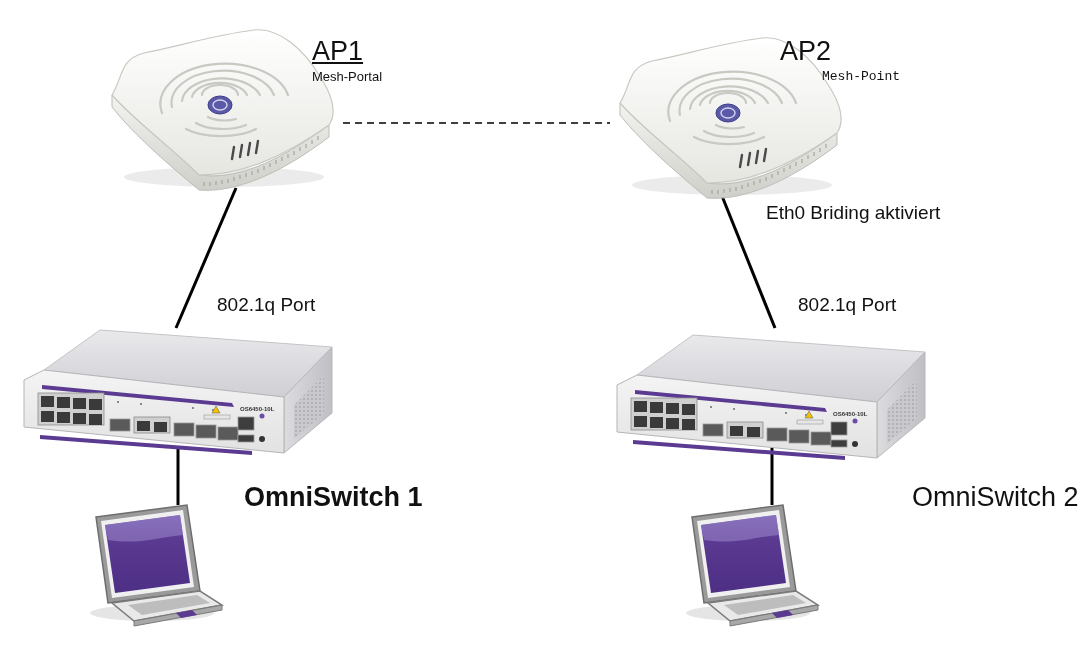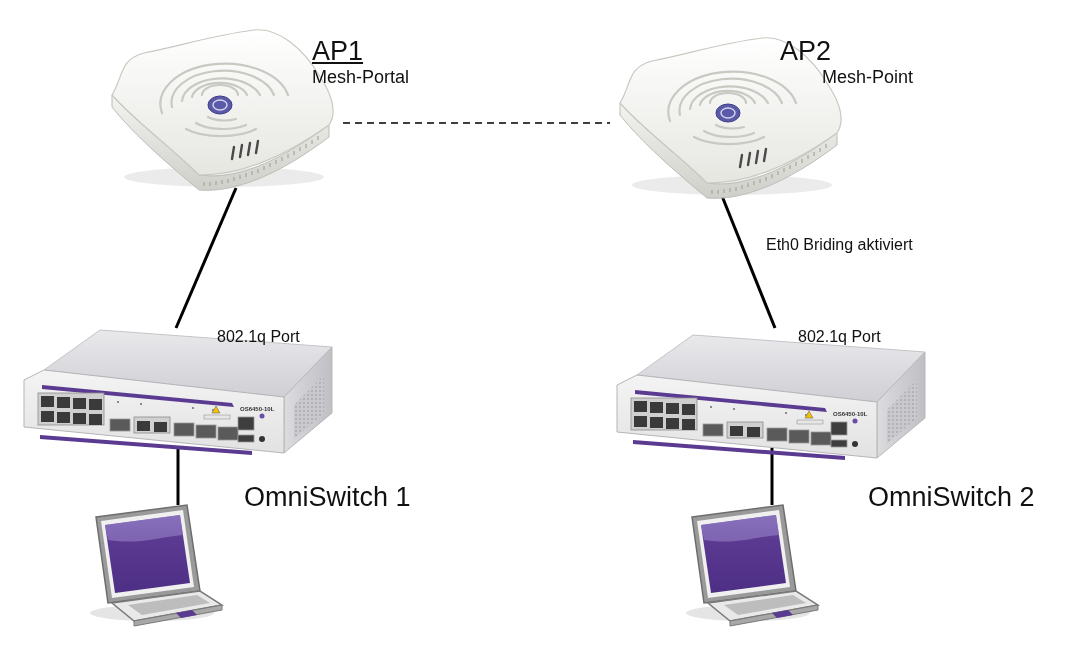--- a/index.html
+++ b/index.html
@@ -1,21 +1,21 @@
 <!DOCTYPE html>
 <html><head>
 <meta charset="utf-8">
 <style>
   html, body { margin: 0; padding: 0; background: #ffffff; }
   body { width: 1091px; height: 670px; position: relative; overflow: hidden;
          font-family: "Liberation Sans", sans-serif; color: #111; }
   .abs { position: absolute; }
   .lbl-big { font-size: 27px; line-height: 30px; }
-  .lbl-sub { font-size: 18px; line-height: 22px; }
-  .lbl-mid { font-size: 16px; line-height: 22px; margin-top: 32px; }
+  .lbl-sub { font-size: 13px; line-height: 22px; }
+  .lbl-mid { font-size: 19px; line-height: 22px; }
   .lbl-sw { font-size: 27px; line-height: 30px; }
   svg { position: absolute; left: 0; top: 0; }
 </style>
 </head>
 <body>
 
 <svg width="1091" height="670" viewBox="0 0 1091 670">
   <defs>
     <linearGradient id="apTop" x1="0" y1="0" x2="0" y2="1">
       <stop offset="0" stop-color="#ffffff"></stop>
@@ -178,21 +178,21 @@
   <use href="#sw" x="22" y="325"></use>
   <use href="#sw" x="615" y="330"></use>
   <use href="#lap" x="82" y="495"></use>
   <use href="#lap" x="678" y="495"></use>
 </svg>
 
 <div class="abs lbl-big" style="left:312px; top:36px;text-decoration:underline;">AP1</div>
 <div class="abs lbl-sub" style="left:312px; top:66px;">Mesh-Portal</div>
 
 <div class="abs lbl-big" style="left:780px; top:36px;">AP2</div>
-<div class="abs lbl-sub" style="left:822px; top:66px;">Mesh-Point</div>
+<div class="abs lbl-sub" style="left:822px; top:66px;font-family:Liberation Mono, monospace;">Mesh-Point</div>
 
 <div class="abs lbl-mid" style="left:766px; top:202px;">Eth0 Briding aktiviert</div>
 
 <div class="abs lbl-mid" style="left:217px; top:294px;">802.1q Port</div>
 <div class="abs lbl-mid" style="left:798px; top:294px;">802.1q Port</div>
 
-<div class="abs lbl-sw" style="left:244px; top:482px;">OmniSwitch 1</div>
-<div class="abs lbl-sw" style="left:868px; top:482px;">OmniSwitch 2</div>
+<div class="abs lbl-sw" style="left:244px; top:482px;font-weight:bold;">OmniSwitch 1</div>
+<div class="abs lbl-sw" style="left:912px; top:482px;">OmniSwitch 2</div>
 
 </body></html>

